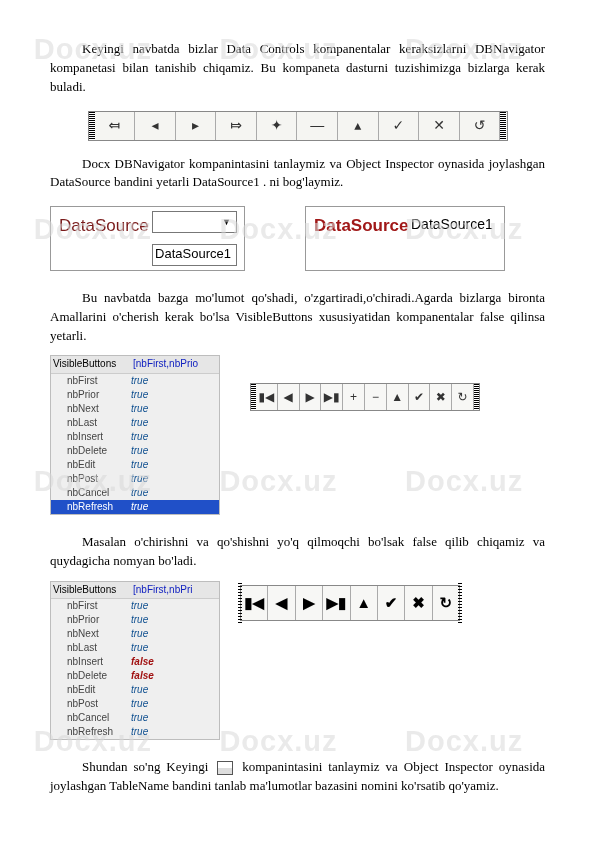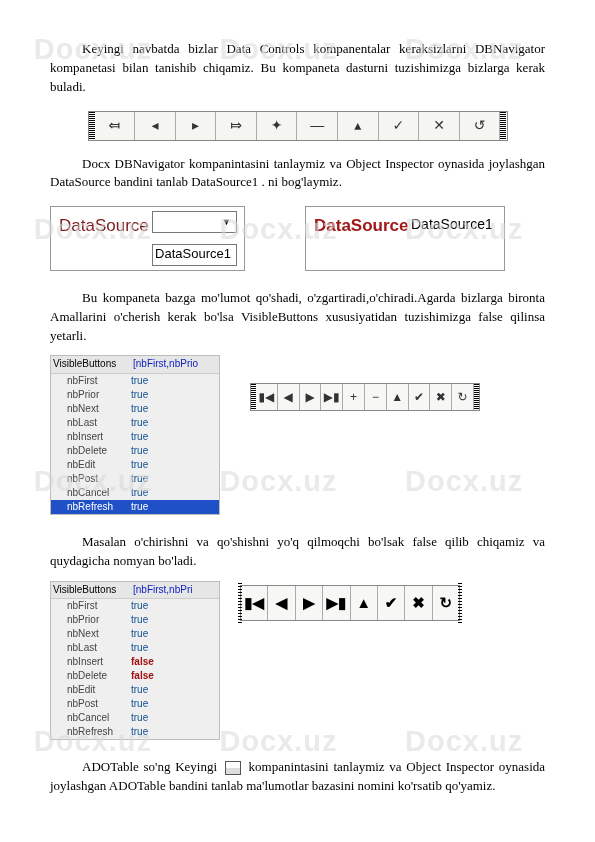--- a/index.html
+++ b/index.html
@@ -156,20 +156,21 @@
     padding: 0 0 0 16px;
     line-height: 14px;
     align-items: flex-end;
   }
   .vb-panel .row .k {
     width: 64px;
     color: #444;
   }
   .vb-panel .row .v {
     flex: 1;
+    font-style: italic;
   }
   .vb-panel .row .v.true { color: #105090; }
   .vb-panel .row .v.false { color: #a01010; font-weight: bold; }
   .vb-panel .row.selected { background: #2050c8; color: #fff; }
   .vb-panel .row.selected .k, .vb-panel .row.selected .v { color: #fff; }
 
   .small-nav {
     width: 230px;
     height: 28px;
     border: 1px solid #888;
@@ -290,21 +291,21 @@
   <div class="end-handle"></div>
 </div>
 
 <p class="para">
   <span>Docx </span>
   <b>DBNavigator</b>
   <span> kompanintasini tanlaymiz va </span>
   <b>Object Inspector</b>
   <span> oynasida joylashgan </span>
   <b>DataSource</b>
-  <span> bandini tanlab </span>
+  <span> bandini yetarli </span>
   <b>DataSource1</b>
   <span>. ni bog'laymiz.</span>
 </p>
 
 <div class="ds-row">
   <div class="ds-box left">
     <div class="ds-grid">
       <div class="ds-label">DataSource</div>
       <div class="ds-field dd"></div>
       <div></div>
@@ -313,23 +314,23 @@
   </div>
   <div class="ds-box right">
     <div class="ds-grid">
       <div class="ds-label red">DataSource</div>
       <div class="ds-field-val">DataSource1</div>
     </div>
   </div>
 </div>
 
 <p class="para">
-  <span>Bu kompaneta bazga mo'lumot qo'shadi, o'zgartiradi,o'chiradi.Agarda bizlarga bironta Amallarini o'cherish kerak bo'lsa </span>
+  <span>Bu navbatda bazga mo'lumot qo'shadi, o'zgartiradi,o'chiradi.Agarda bizlarga bironta Amallarini o'cherish kerak bo'lsa </span>
   <b>VisibleButtons</b>
-  <span> xususiyatidan tuzishimizga </span>
+  <span> xususiyatidan kompanentalar </span>
   <b>false</b>
   <span> qilinsa yetarli.</span>
 </p>
 
 <div class="vb-section">
   <div class="vb-panel" id="vb1">
     <div class="vb-head">
       <div class="hcell1">VisibleButtons</div>
       <div class="hcell2">[nbFirst,nbPrio</div>
     </div>
@@ -449,21 +450,21 @@
     <div class="btn">▶</div>
     <div class="btn">▶▮</div>
     <div class="btn">▲</div>
     <div class="btn">✔</div>
     <div class="btn">✖</div>
     <div class="btn">↻</div>
   </div>
 </div>
 
 <p class="para">
-  <span>ADOTable so'ng </span>
+  <span>Shundan so'ng </span>
   <b>Keyingi</b>
   <span class="ado-icon"></span>
   <span> kompanintasini tanlaymiz va </span>
   <b>Object Inspector</b>
   <span> oynasida joylashgan </span>
-  <b>ADOTable</b>
+  <b>TableName</b>
   <span> bandini tanlab ma'lumotlar bazasini nomini ko'rsatib qo'yamiz.</span>
 </p>
 
 </body></html>

